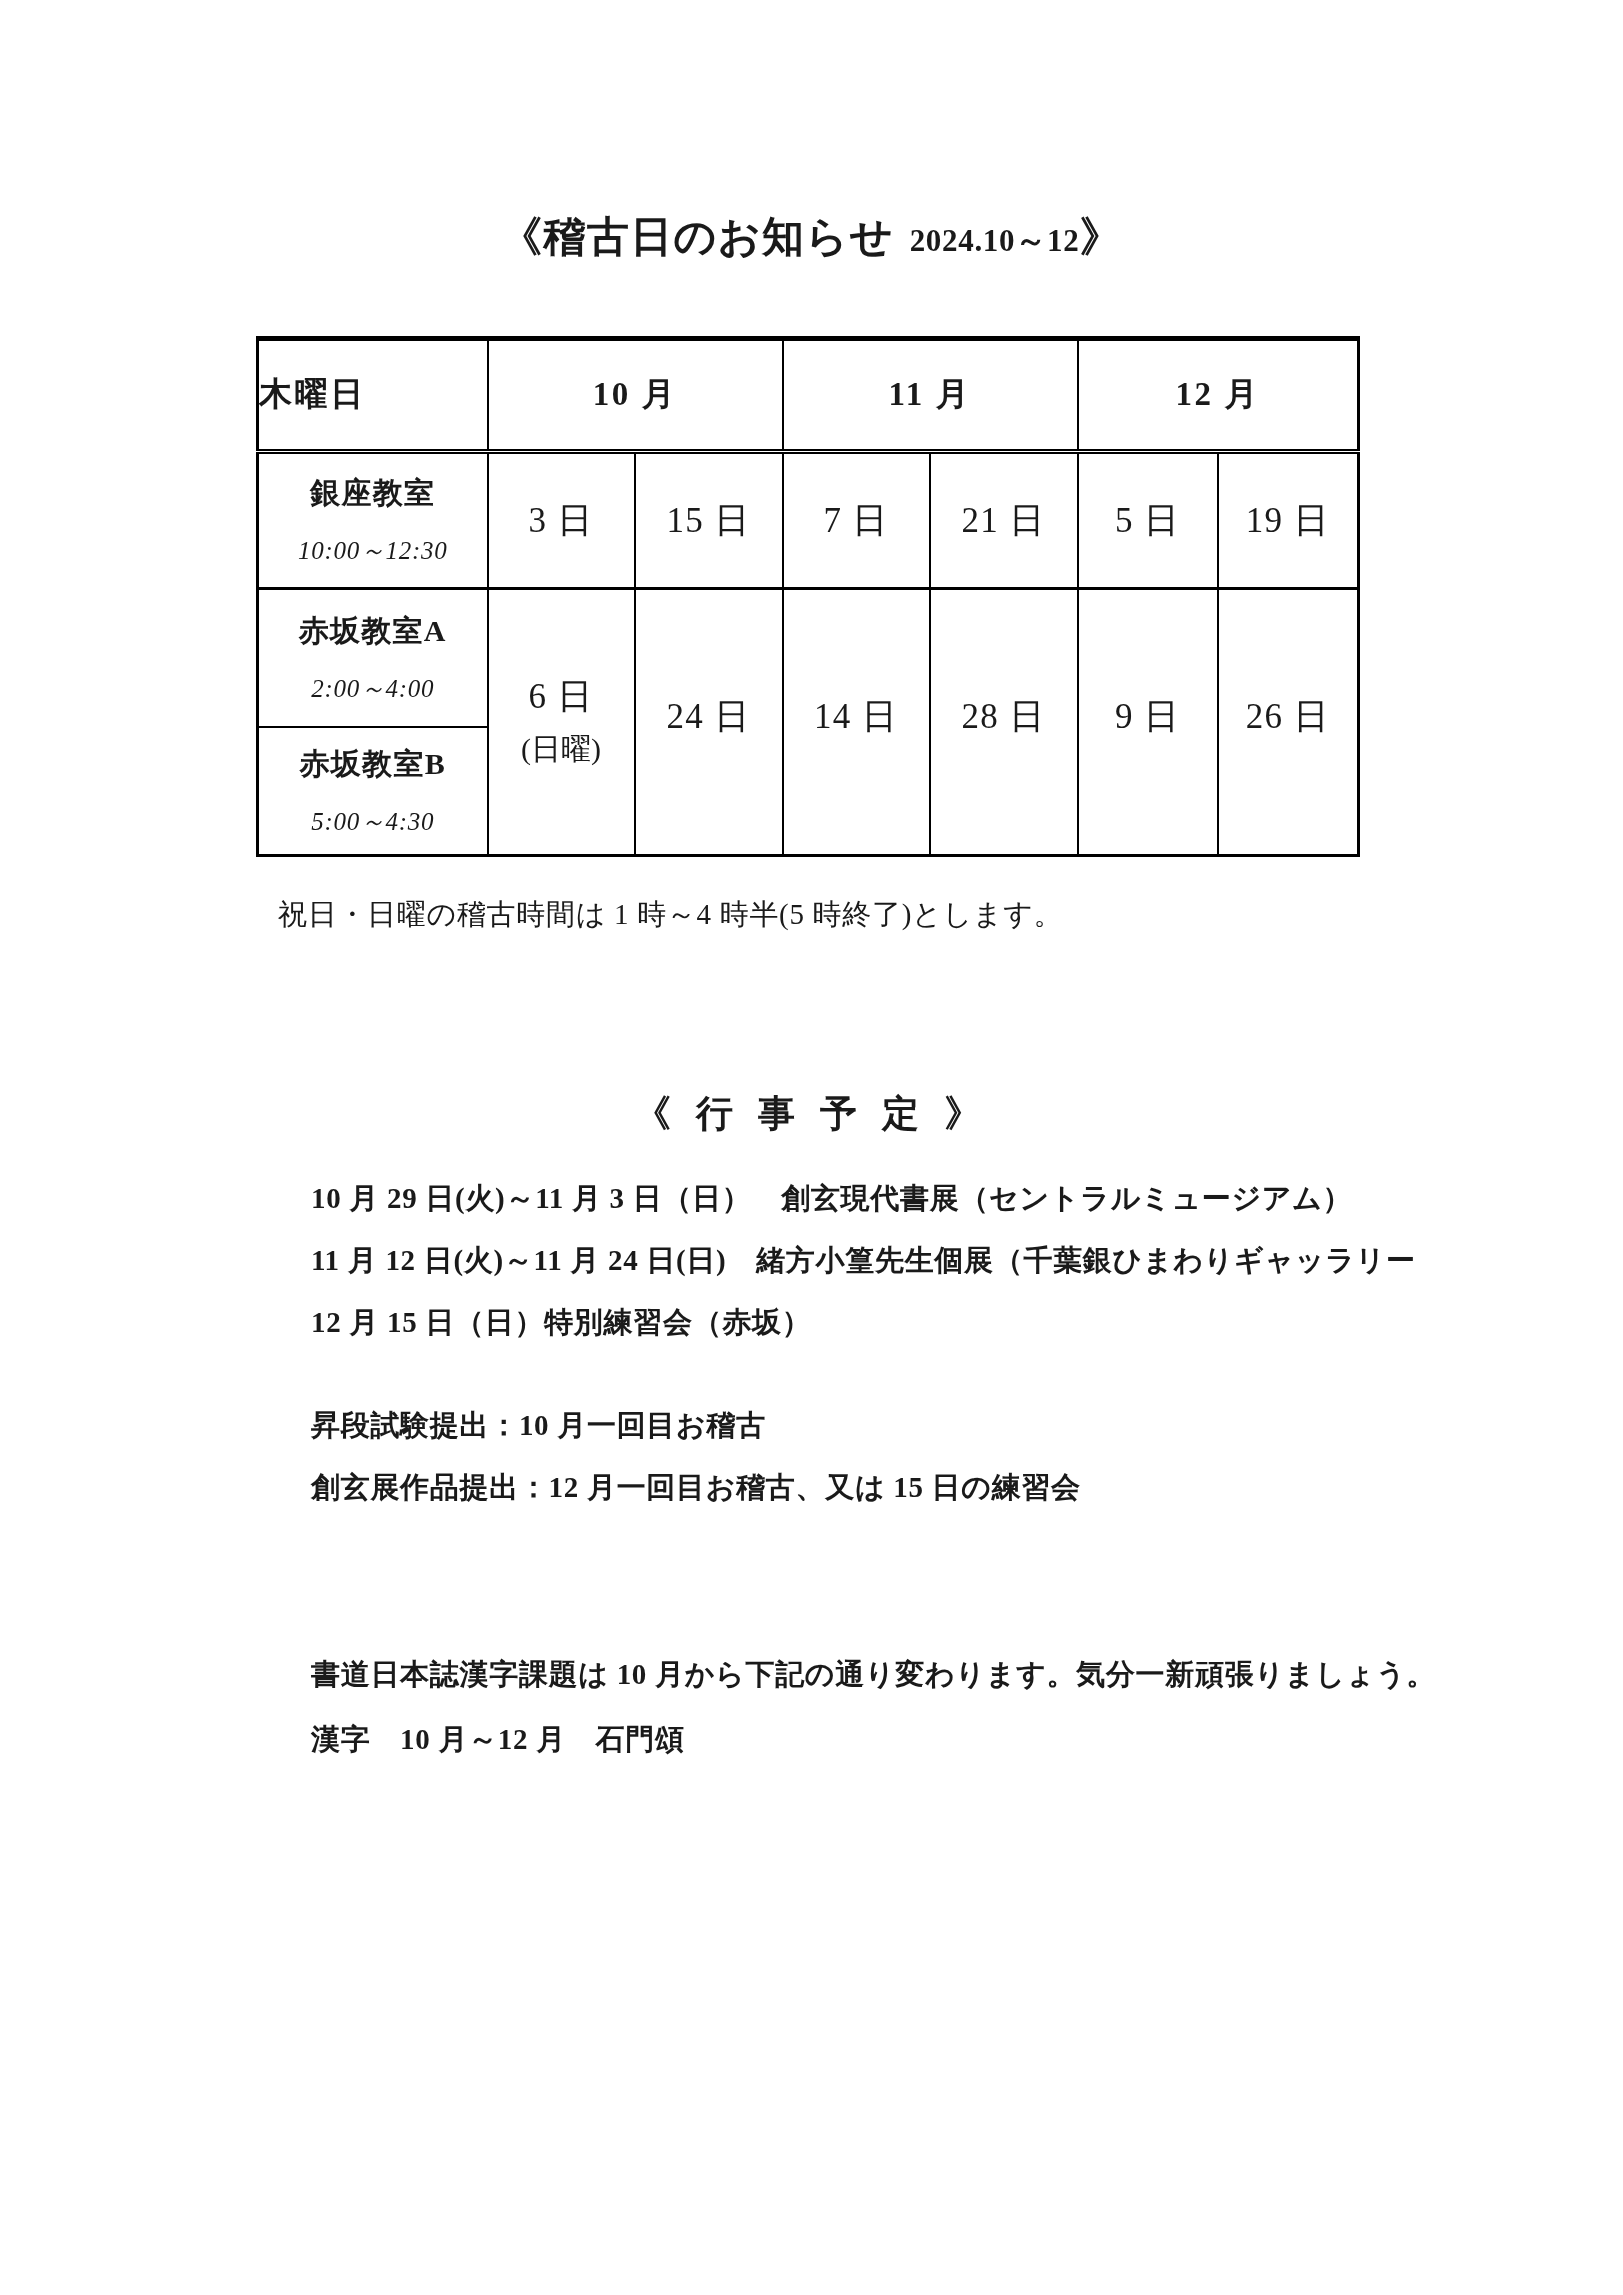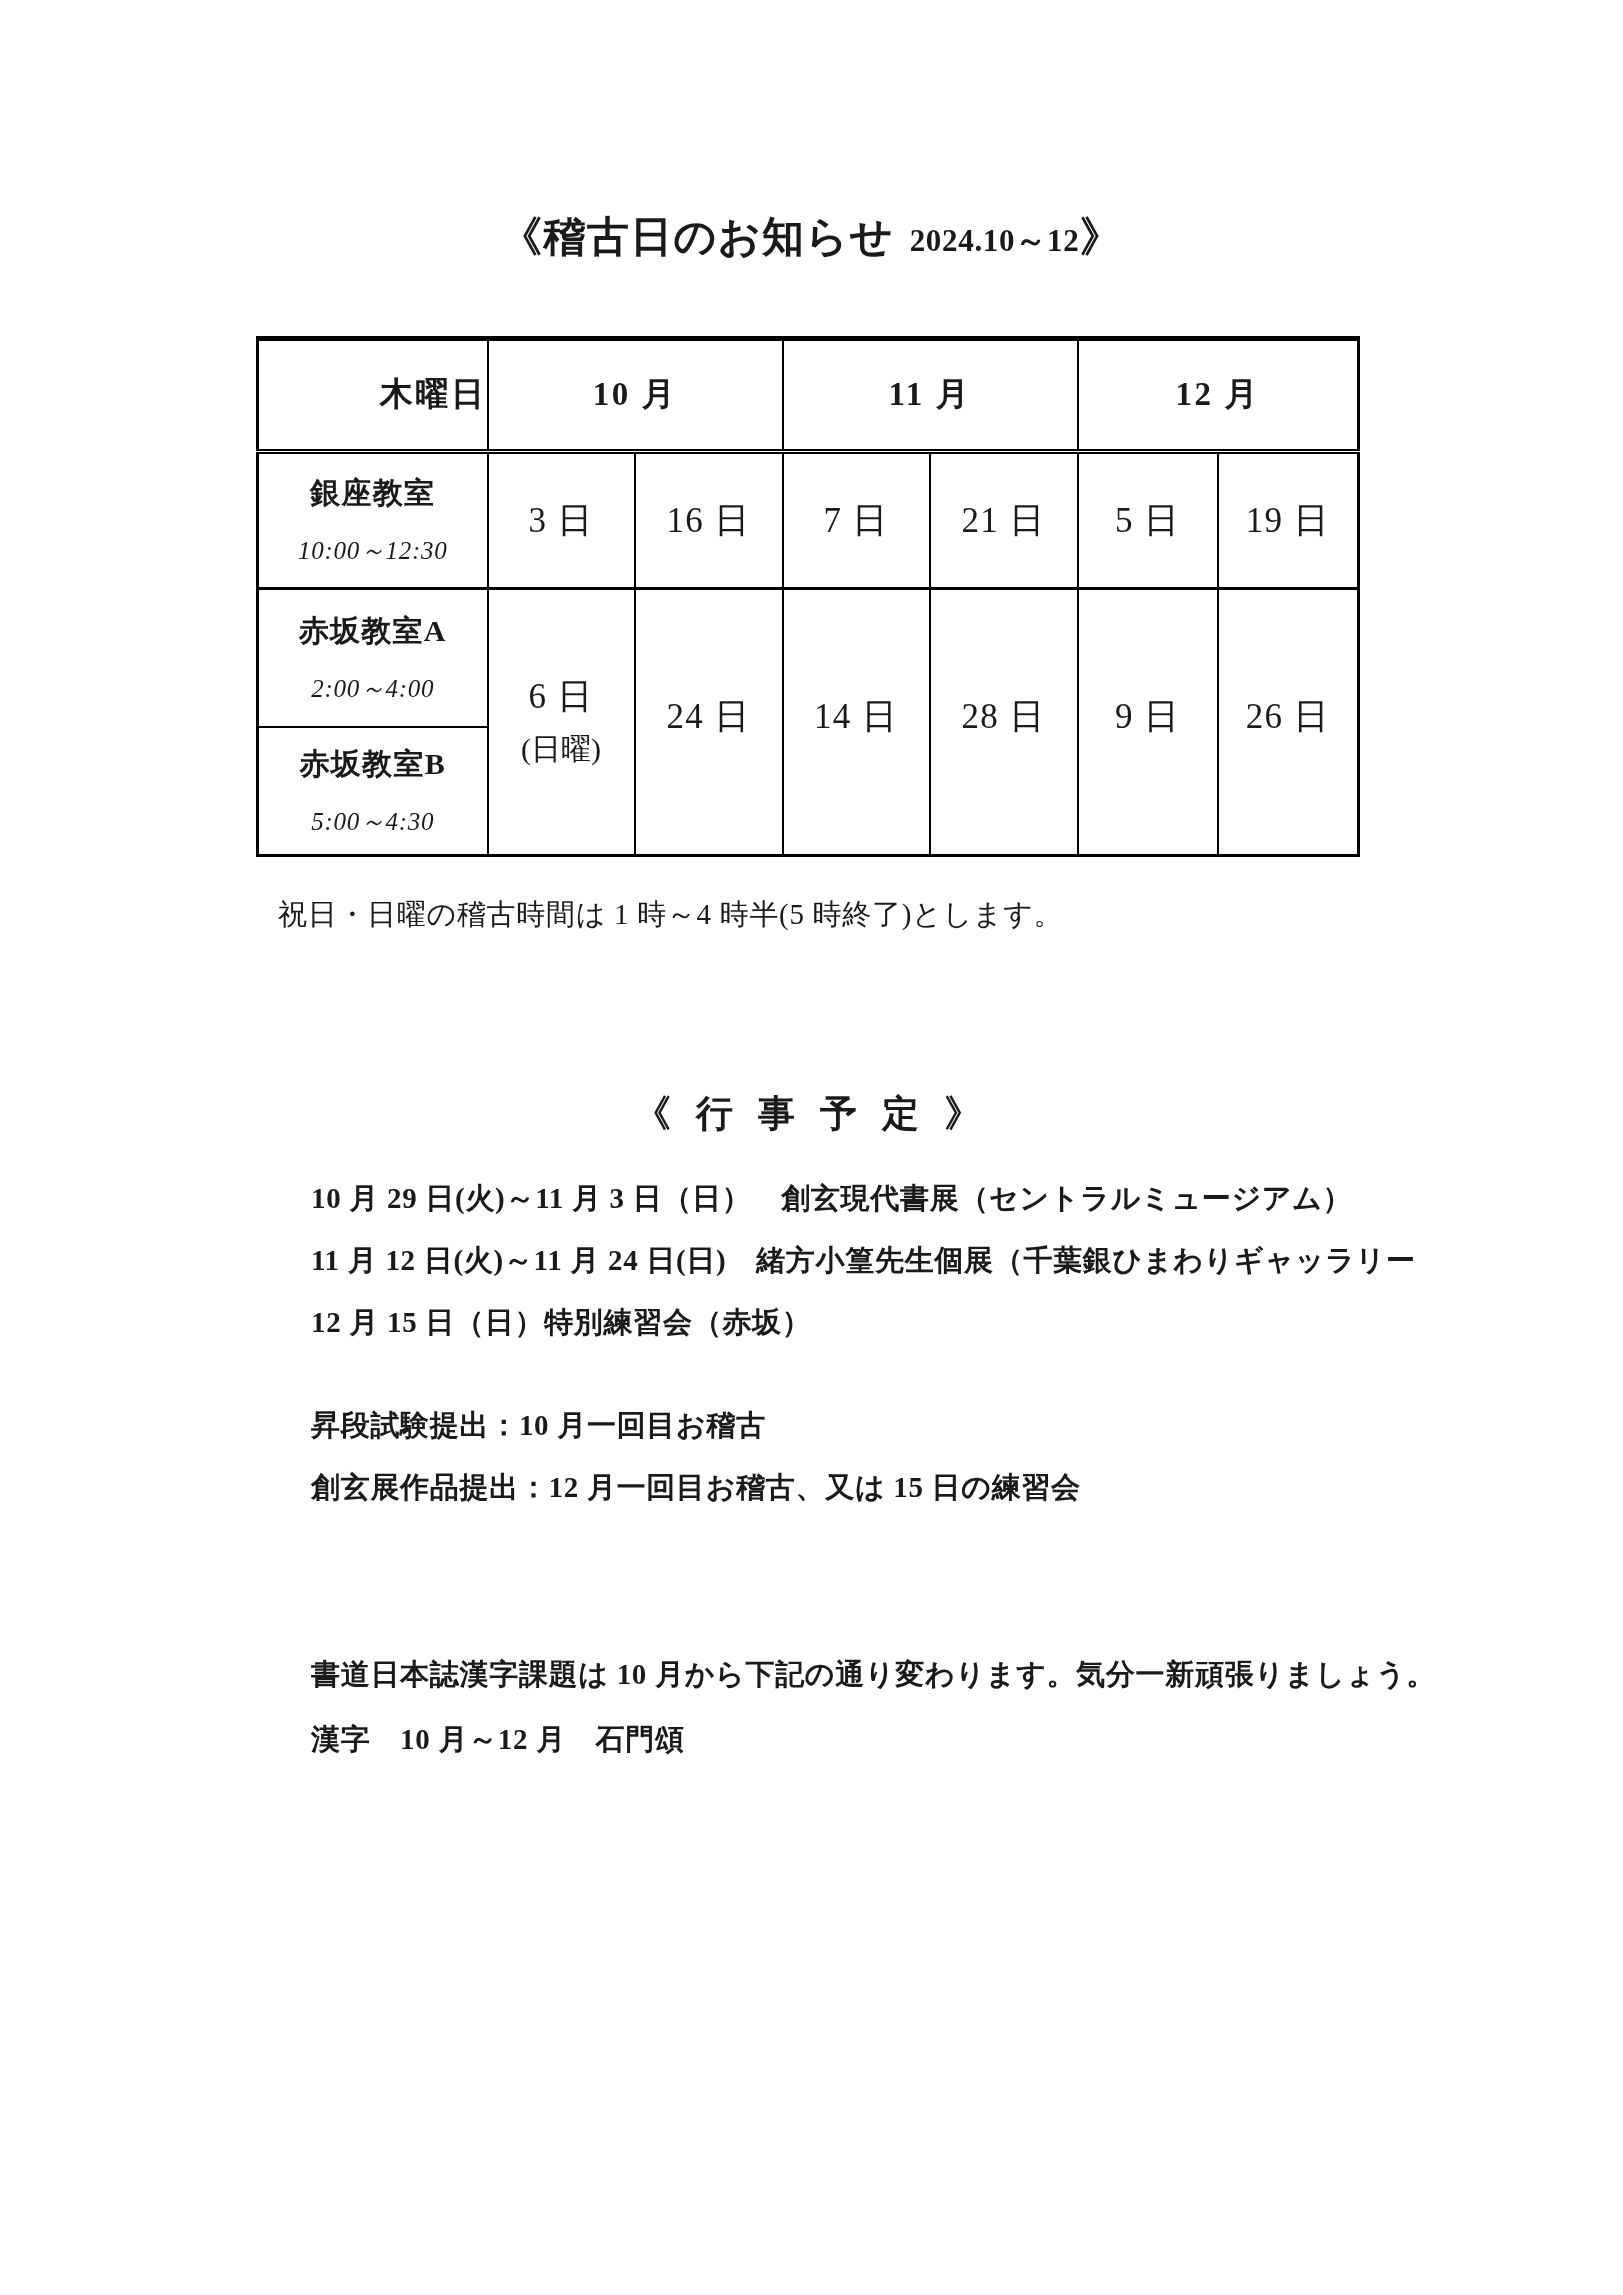--- a/index.html
+++ b/index.html
@@ -124,32 +124,32 @@
       <col style="width:230px">
       <col style="width:147px">
         <col style="width:148px">
       <col style="width:147px">
         <col style="width:148px">
       <col style="width:140px">
         <col style="width:141px">
     </colgroup>
     <tbody>
       <tr class="head">
-        <th class="labelcell" style="text-align:right;padding-left:0;">木曜日</th>
+        <th class="labelcell" style="text-align:left;padding-left:0;">木曜日</th>
         <th colspan="2">10 月</th>
         <th colspan="2">11 月</th>
         <th colspan="2">12 月</th>
       </tr>
       <tr class="r1">
         <td class="labelcell">
           <div class="cls">銀座教室</div>
           <div class="time">10:00～12:30</div>
         </td>
         <td class="datecell">3 日</td>
-        <td class="datecell">16 日</td>
+        <td class="datecell">15 日</td>
         <td class="datecell">7 日</td>
         <td class="datecell">21 日</td>
         <td class="datecell">5 日</td>
         <td class="datecell">19 日</td>
       </tr>
       <tr class="r2">
         <td class="labelcell akA">
           <div class="cls">赤坂教室A</div>
           <div class="time">2:00～4:00</div>
         </td>

